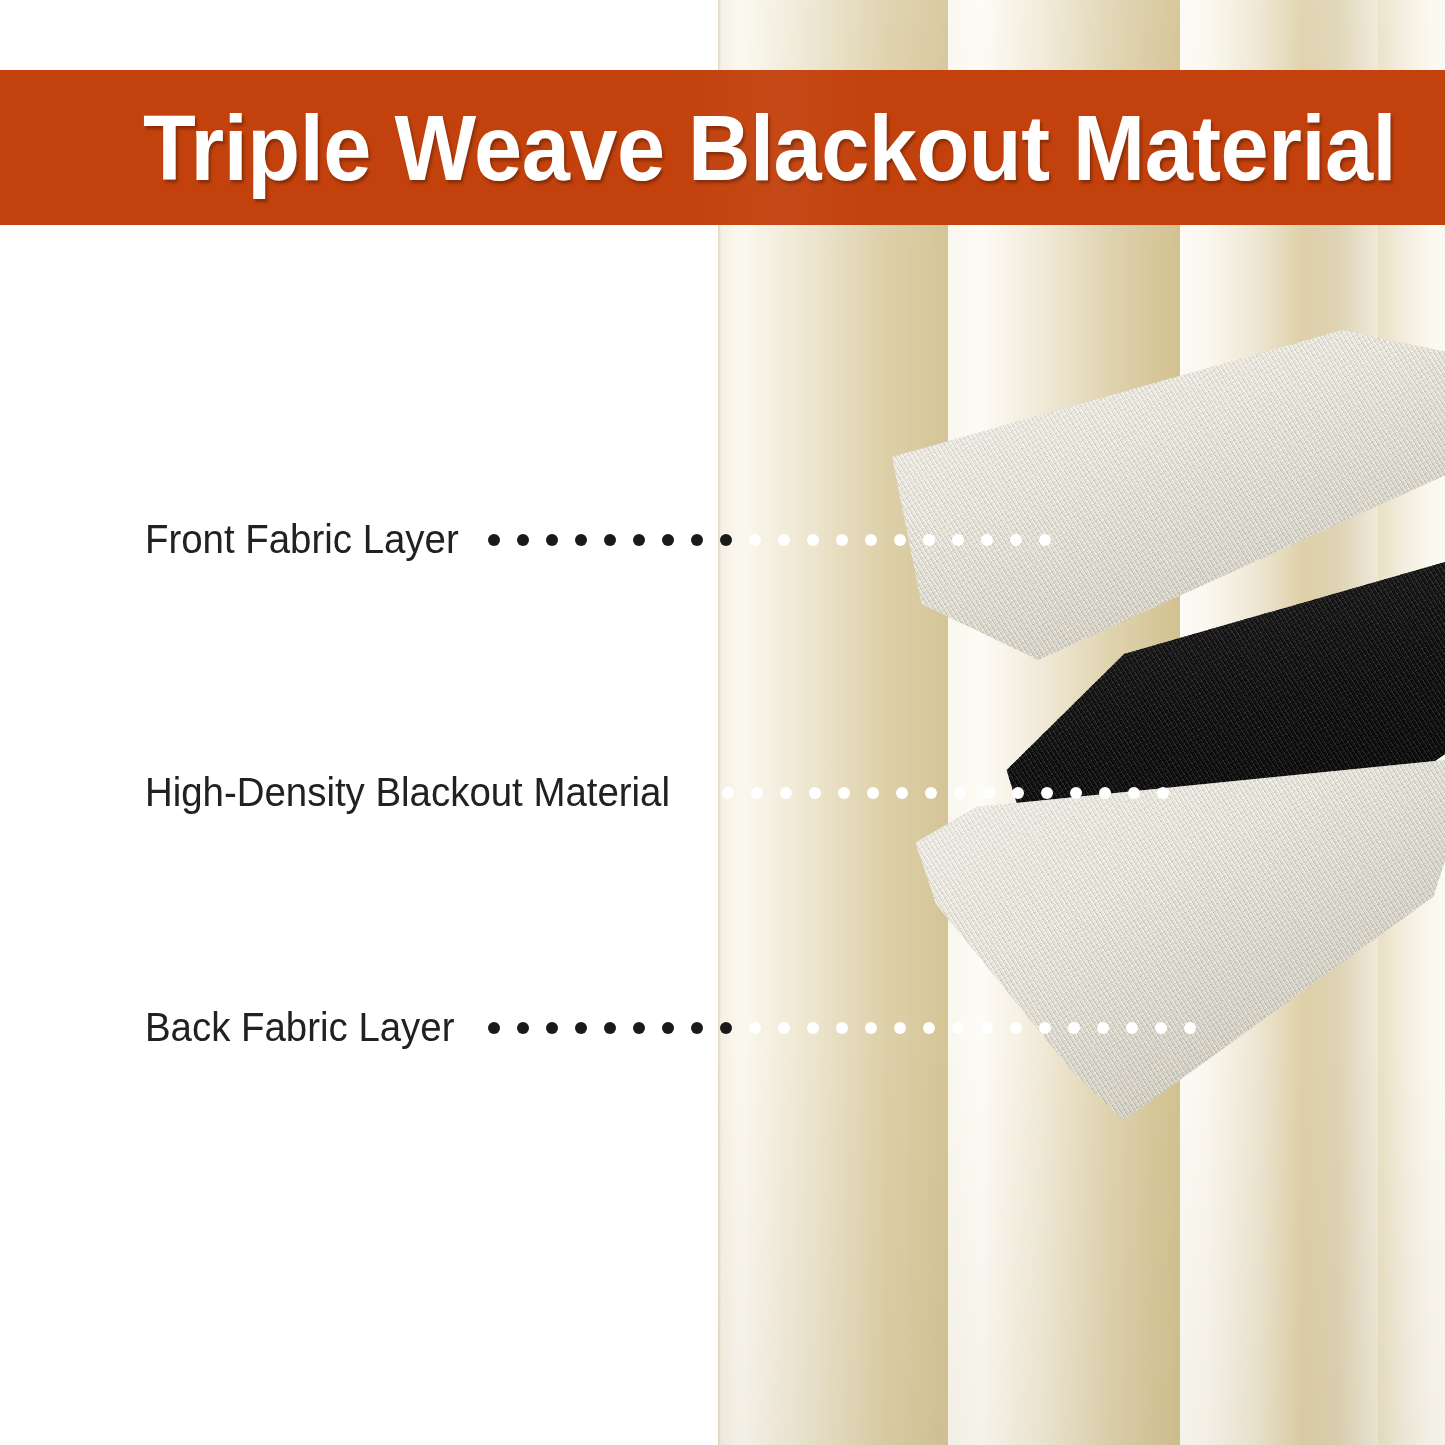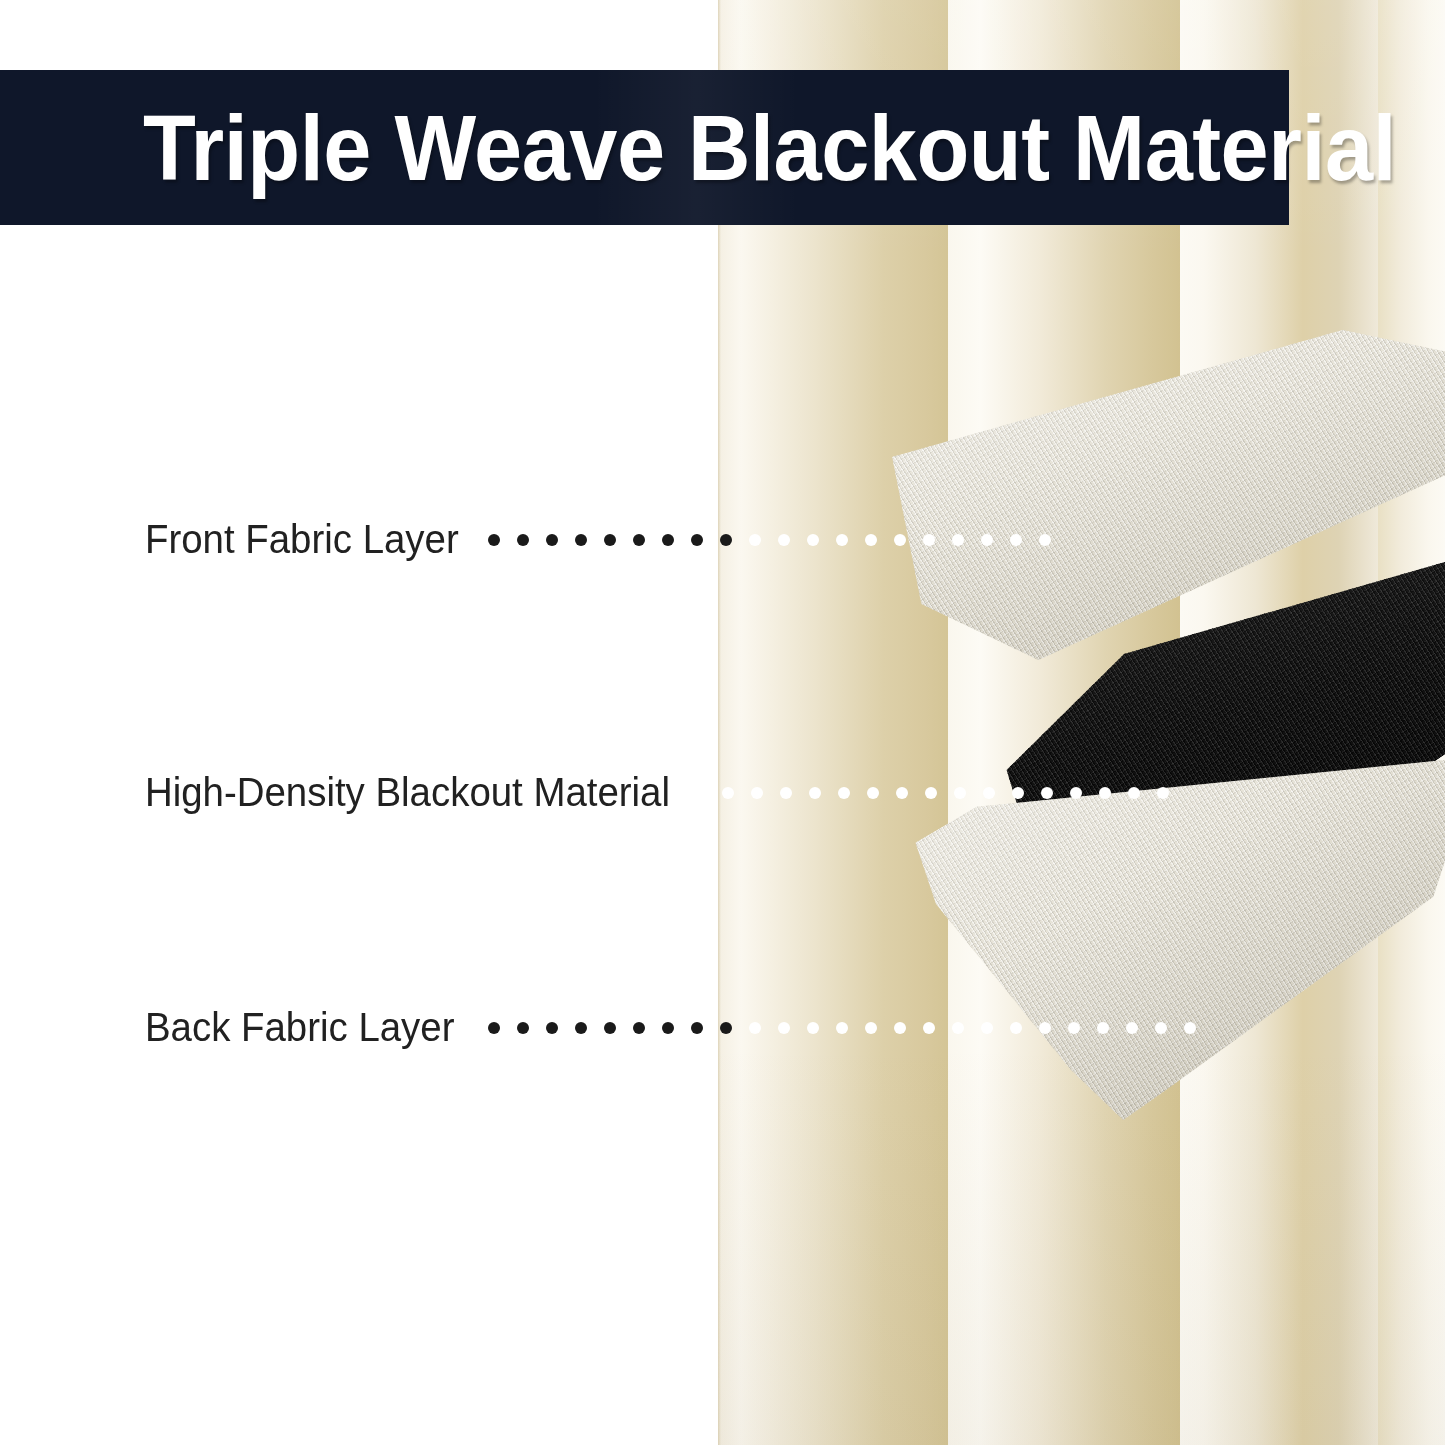--- a/index.html
+++ b/index.html
@@ -30,22 +30,22 @@
     background:linear-gradient(to bottom,rgba(255,255,255,.10) 0%,rgba(255,255,255,0) 18%,rgba(0,0,0,0) 72%,rgba(120,104,66,.06) 100%);
     pointer-events:none;
   }
   .curtain-edge{
     position:absolute;left:0;top:0;width:3px;height:100%;
     background:linear-gradient(to right,rgba(205,190,152,.55),rgba(205,190,152,0));
   }
 
   
   .banner{
-    position:absolute;left:0;top:70px;width:1289px;height:155px;
-    background:#0f172a;
+    position:absolute;left:0;top:70px;width:1445px;height:155px;
+    background:#c2410c;
     display:flex;align-items:center;
   }
   .banner .sheen-b{
     position:absolute;inset:0;
     background:linear-gradient(to right,rgba(255,255,255,0) 0%,rgba(255,255,255,0) 46%,rgba(255,255,255,.045) 54%,rgba(255,255,255,0) 62%,rgba(255,255,255,0) 100%);
     pointer-events:none;
   }
   .banner-title{
     position:relative;
     margin-left:143px;

